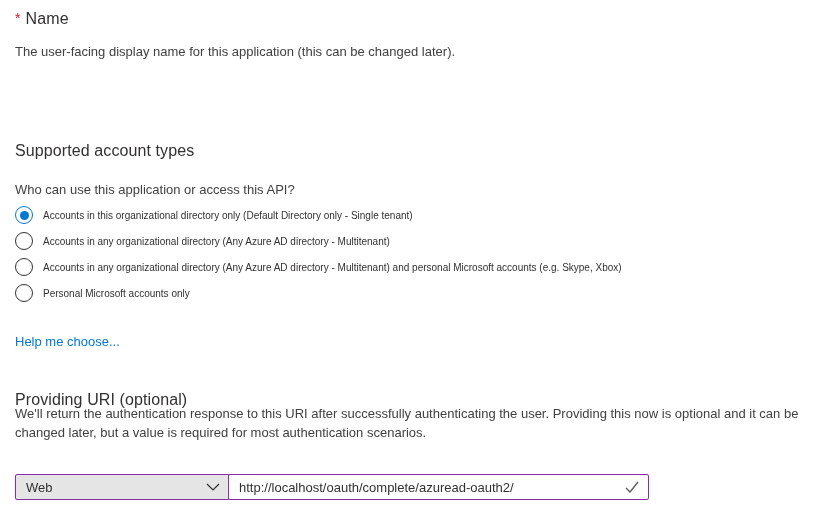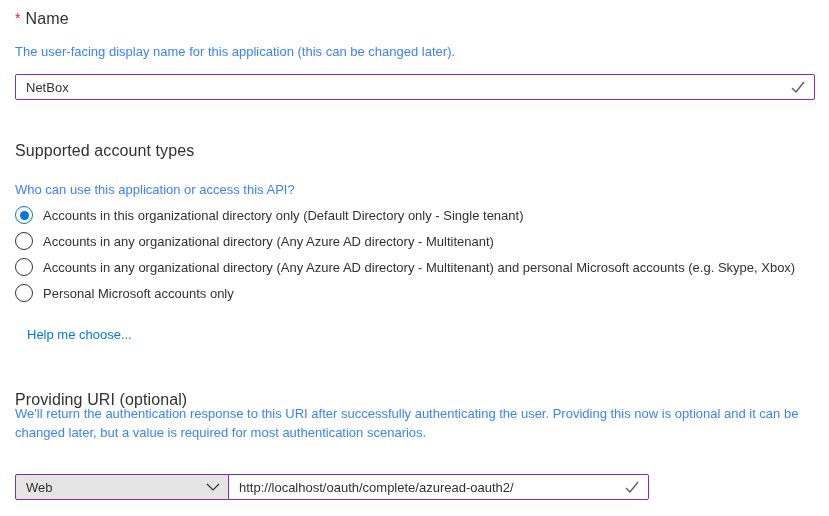--- a/index.html
+++ b/index.html
@@ -29,21 +29,21 @@
     color: #e81123;
     margin-right: 5px;
     font-size: 14px;
     vertical-align: 1px;
   }
   .body-text {
     position: absolute;
     left: 15px;
     font-size: 13px;
     line-height: 19px;
-    color: #3b82f6;
+    color: #404040;
   }
   .field-box {
     position: absolute;
     background: #ffffff;
     border: 1px solid #8a2da5;
     border-radius: 2px;
     height: 26px;
     display: flex;
     align-items: center;
   }
@@ -105,31 +105,32 @@
     content: "";
     position: absolute;
     left: 50%; top: 50%;
     width: 9px; height: 9px;
     margin: -4.5px 0 0 -4.5px;
     border-radius: 50%;
     background: #0078d4;
   }
   .radio-label {
     margin-left: 10px;
-    font-size: 13px;
+    font-size: 10px;
     color: #323130;
     white-space: nowrap;
   }
   .link {
     position: absolute;
-    left: 27px;
+    left: 15px;
     font-size: 13px;
     color: #0078d4;
     text-decoration: none;
     cursor: pointer;
+    margin-top: 7px;
   }
   
   #name-label    { top: 10px; }
   #name-desc     { top: 42px; width: 800px; }
   #name-field    { top: 74px; left: 15px; width: 800px; }
   #sat-title     { top: 142px; }
   #sat-question  { top: 180px; width: 800px; }
   #radio-0 { top: 205px; }
   #radio-1 { top: 231px; }
   #radio-2 { top: 257px; }
@@ -144,28 +145,20 @@
 <body>
 
 <div class="page">
 
   <div id="name-label" class="section-title">
     <span class="required-marker">*</span><span>Name</span>
   </div>
 
   <div id="name-desc" class="body-text">The user-facing display name for this application (this can be changed later).</div>
 
-  <div id="name-field" class="field-box">
-    <input type="text" aria-label="Name" value="NetBox" style="">
-    <span class="check-icon">
-      <svg width="16" height="14" viewBox="0 0 16 14">
-        <polyline points="2,8 6,12 14,2" fill="none" stroke="#605e5c" stroke-width="1.4"></polyline>
-      </svg>
-    </span>
-  </div>
 
   <div id="sat-title" class="section-title">Supported account types</div>
 
   <div id="sat-question" class="body-text">Who can use this application or access this API?</div>
 
   <div id="radio-0" class="radio-row checked">
     <span class="radio-circle"></span>
     <span class="radio-label">Accounts in this organizational directory only (Default Directory only - Single tenant)</span>
   </div>
   <div id="radio-1" class="radio-row">

